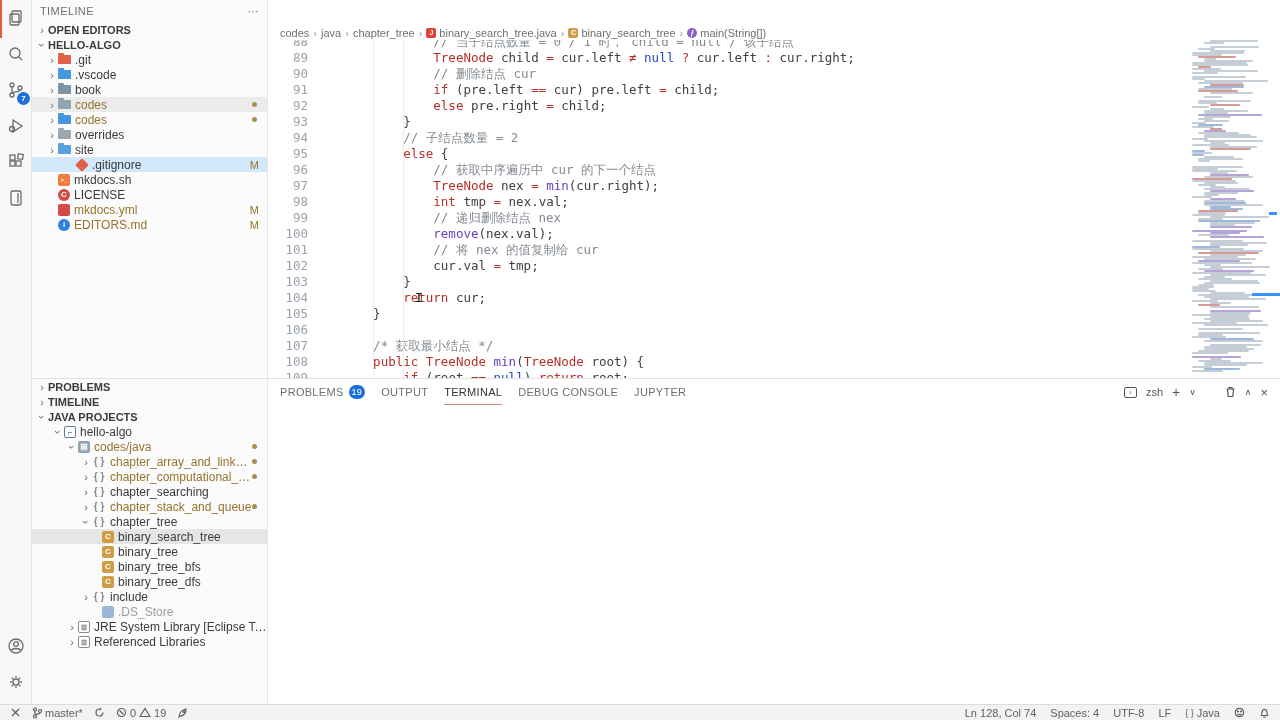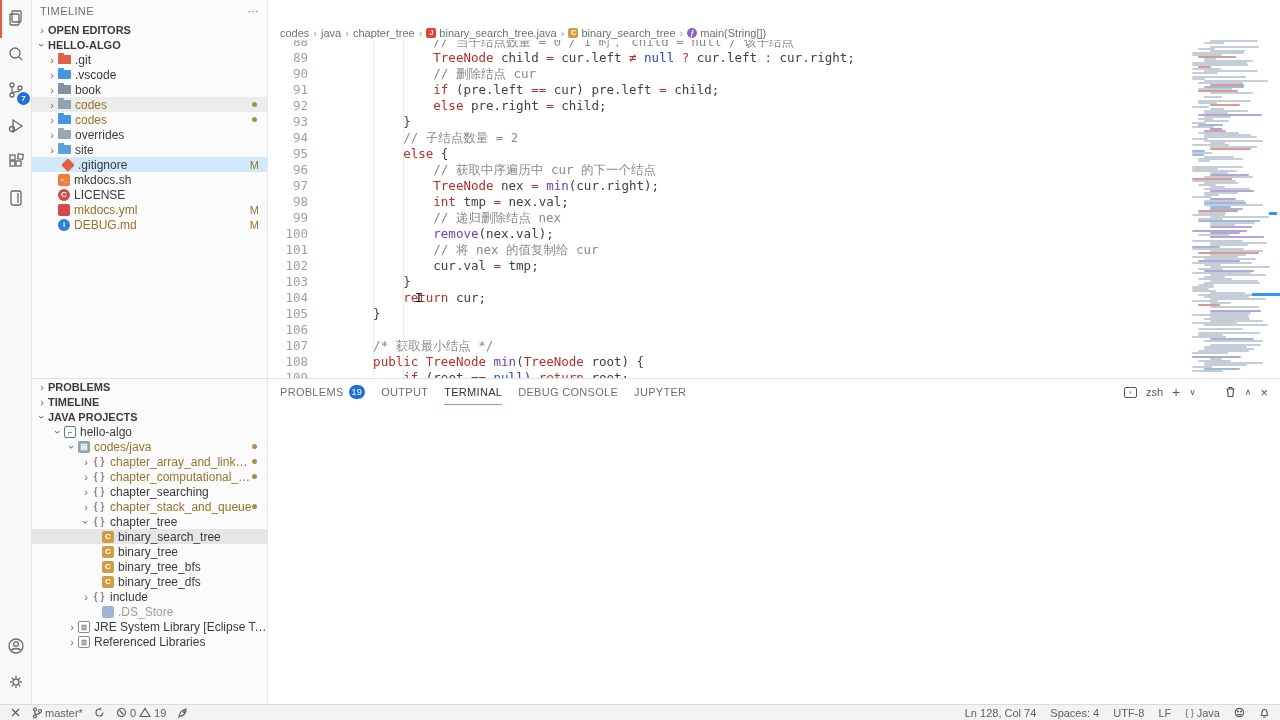--- a/index.html
+++ b/index.html
@@ -194,41 +194,41 @@
       <div class="row  " style="padding-left:14px">
         <span class="chev">›</span>
         <span class="folder-ic" style="background:#9aa7b0"></span>
         <span class="label ">overrides</span>
       </div>
       <div class="row  " style="padding-left:14px">
         <span class="chev">›</span>
         <span class="folder-ic" style="background:#5aa0dd"></span>
         <span class="label ">site</span>
       </div>
-      <div class="row sel-blue " style="padding-left:30px">
+      <div class="row sel-blue " style="padding-left:44px">
         <span class="sq-ic diamond-ic" style="background:#e0604c"></span>
         <span class="label ">.gitignore</span>
         <span class="badge-m">M</span>
       </div>
       <div class="row  " style="padding-left:26px">
         <span class="sq-ic" style="background:#ef7c3c;font-size:6px;">&gt;_</span>
         <span class="label ">mkdocs.sh</span>
       </div>
       <div class="row  " style="padding-left:26px">
         <span class="sq-ic circ-ic" style="background:#d34a4a">C</span>
         <span class="label ">LICENSE</span>
       </div>
       <div class="row  " style="padding-left:26px">
         <span class="sq-ic lines-ic" style="background:#d34a4a"></span>
         <span class="label mod">mkdocs.yml</span>
         <span class="badge-m">M</span>
       </div>
       <div class="row  " style="padding-left:26px">
         <span class="sq-ic circ-ic" style="background:#2f7fe0">i</span>
-        <span class="label mod">DEBUG.md</span>
+        <span class="label mod">EDITORS.md</span>
         <span class="badge-m">M</span>
       </div>
     </div>
 
   <div id="lower-side">
     <div class="section-header">
       <span class="chev">›</span>
       <span>PROBLEMS</span>
     </div>
     <div class="section-header">

